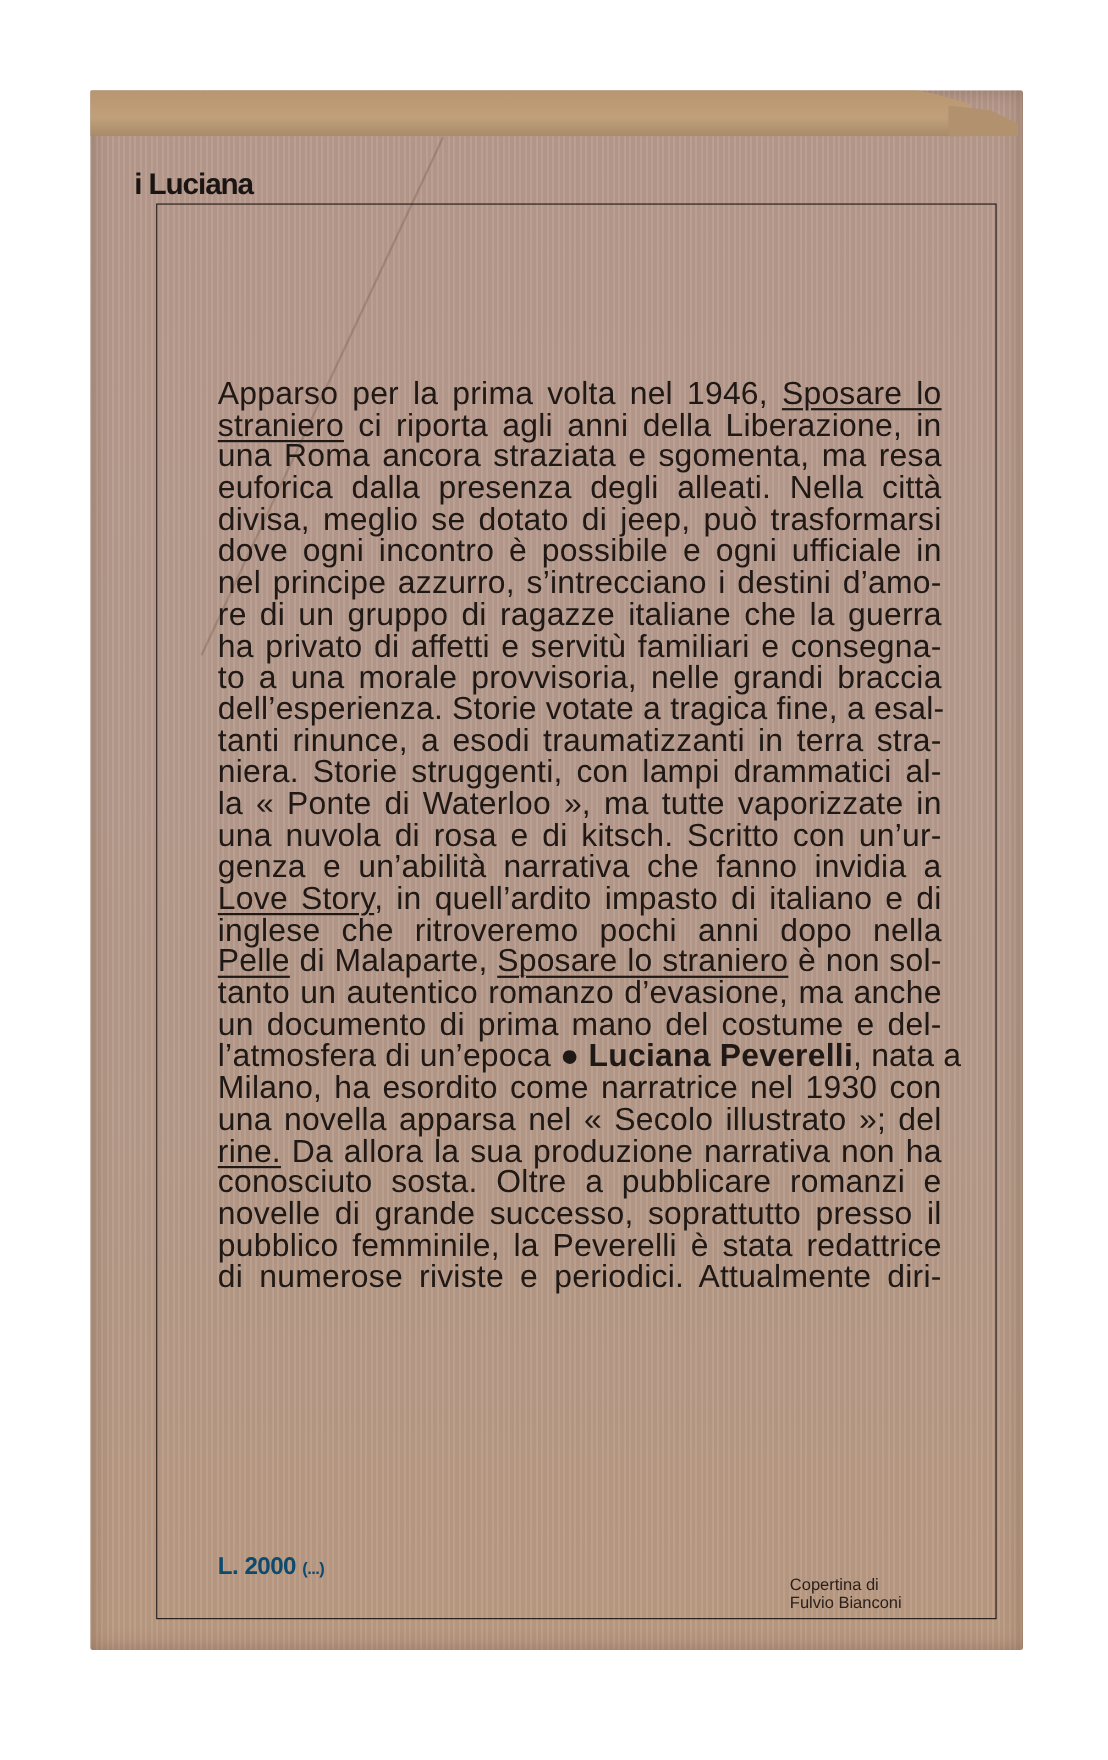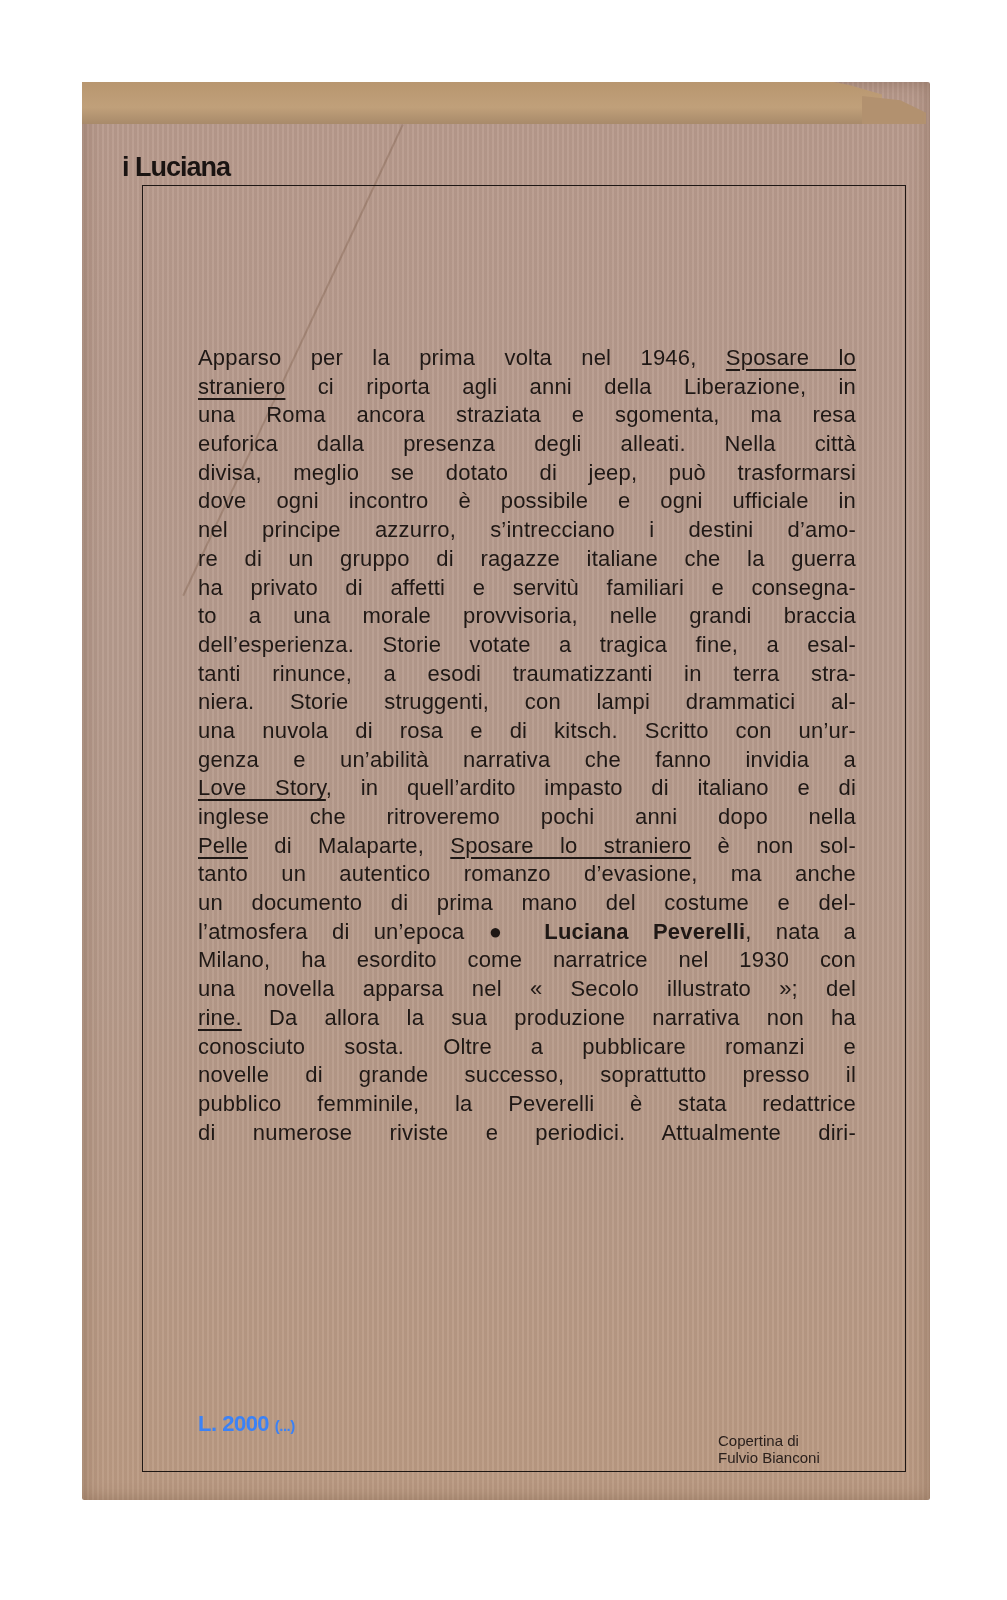--- a/index.html
+++ b/index.html
@@ -32,29 +32,29 @@
     .brand {
       position: absolute; left: 122px; top: 152px; font-size: 27px; font-weight: bold;
       letter-spacing: -1px; color: #1a1412;
     }
     .frame {
       position: absolute; left: 142px; top: 185px; width: 762px; height: 1285px;
       border: 1.5px solid #1e1714;
     }
     .blurb {
       position: absolute; left: 198px; top: 344px; width: 658px;
-      font-size: 22px; line-height: 28.7px; color: #1f1815; text-align: justify;
+      font-size: 29px; line-height: 28.7px; color: #1f1815; text-align: justify;
       letter-spacing: 0.2px;
     }
     .blurb .line { display: block; text-align: justify; text-align-last: justify; white-space: nowrap; height: 28.7px; }
     .blurb .line.last { text-align-last: left; }
     .u { text-decoration: underline; text-underline-offset: 4px; text-decoration-thickness: 1.5px; }
     .b { font-weight: bold; }
     .price {
-      position: absolute; left: 198px; top: 1411px; font-size: 22px; font-weight: bold; color: #3b82f6;
+      position: absolute; left: 198px; top: 1411px; font-size: 22px; font-weight: bold; color: #0c4a6e;
       letter-spacing: -0.5px;
     }
     .price .ell { font-size: 15px; font-weight: bold; }
     .credit {
       position: absolute; left: 718px; top: 1432px; font-size: 15px; line-height: 17px; color: #2a201c;
     }
   </style>
 </head>
 <body>
 
@@ -74,20 +74,21 @@
     <span class="line"><span>euforica dalla presenza degli alleati. Nella città</span></span>
     <span class="line"><span>divisa, meglio se dotato di jeep, può trasformarsi</span></span>
     <span class="line"><span>dove ogni incontro è possibile e ogni ufficiale in</span></span>
     <span class="line"><span>nel principe azzurro, s’intrecciano i destini d’amo-</span></span>
     <span class="line"><span>re di un gruppo di ragazze italiane che la guerra</span></span>
     <span class="line"><span>ha privato di affetti e servitù familiari e consegna-</span></span>
     <span class="line"><span>to a una morale provvisoria, nelle grandi braccia</span></span>
     <span class="line"><span>dell’esperienza. Storie votate a tragica fine, a esal-</span></span>
     <span class="line"><span>tanti rinunce, a esodi traumatizzanti in terra stra-</span></span>
     <span class="line"><span>niera. Storie struggenti, con lampi drammatici al-</span></span>
+    <span class="line"><span>la « Ponte di Waterloo », ma tutte vaporizzate in</span></span>
     <span class="line"><span>una nuvola di rosa e di kitsch. Scritto con un’ur-</span></span>
     <span class="line"><span>genza e un’abilità narrativa che fanno invidia a</span></span>
     <span class="line"><span class="u">Love Story</span><span>, in quell’ardito impasto di italiano e di</span></span>
     <span class="line"><span>inglese che ritroveremo pochi anni dopo nella</span></span>
     <span class="line"><span class="u">Pelle</span><span> di Malaparte, </span><span class="u">Sposare lo straniero</span><span> è non sol-</span></span>
     <span class="line"><span>tanto un autentico romanzo d’evasione, ma anche</span></span>
     <span class="line"><span>un documento di prima mano del costume e del-</span></span>
     <span class="line"><span>l’atmosfera di un’epoca ● </span><span class="b">Luciana Peverelli</span><span>, nata a</span></span>
     <span class="line"><span>Milano, ha esordito come narratrice nel 1930 con</span></span>
     <span class="line"><span>una novella apparsa nel « Secolo illustrato »; del</span></span>

